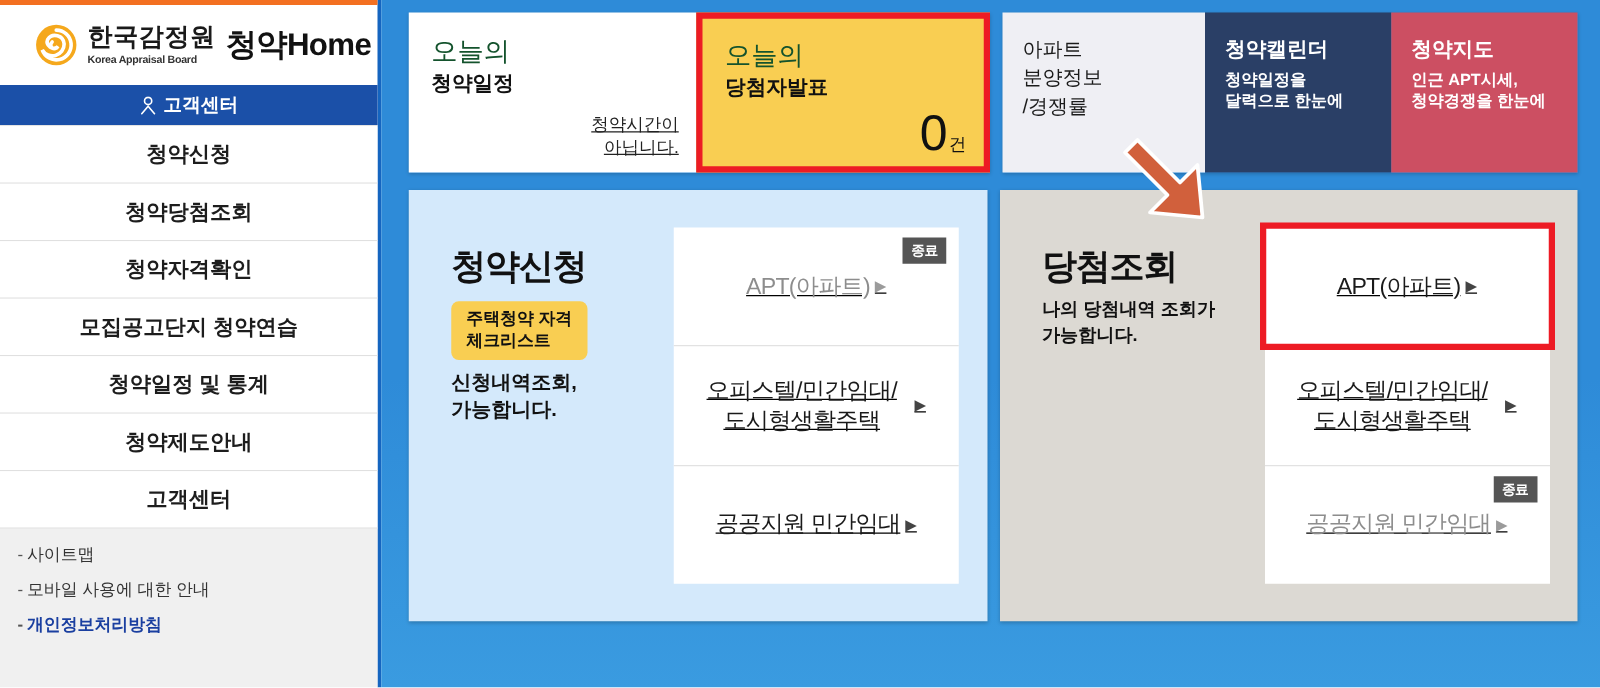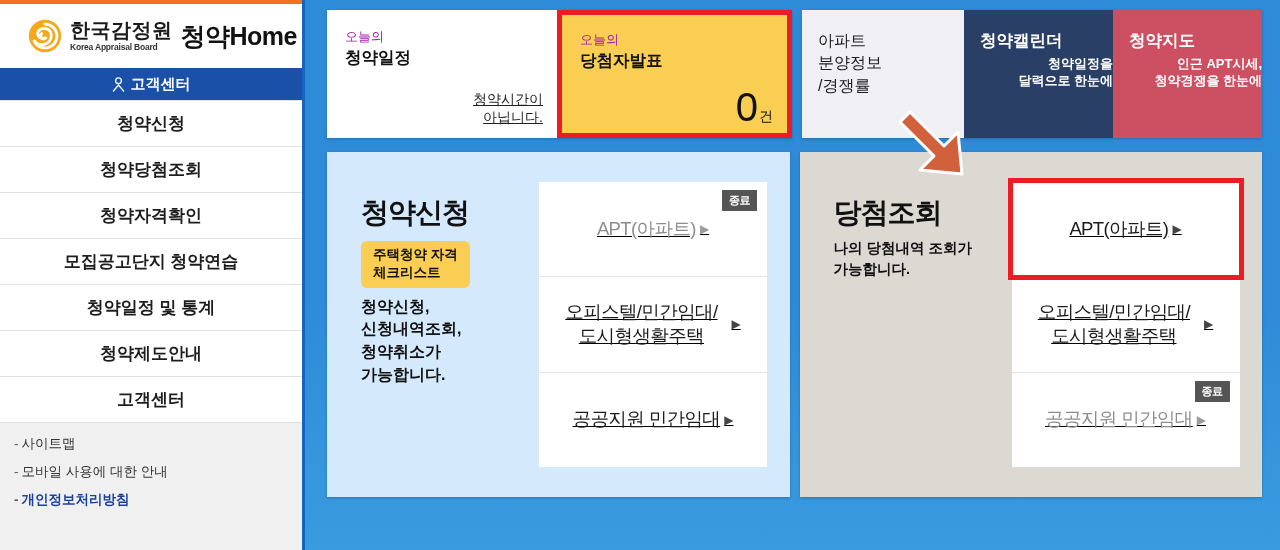--- a/index.html
+++ b/index.html
@@ -79,21 +79,21 @@
 
   
   .top-left-group {
     width: 465px; height: 128px; display: flex;
     box-shadow: 0 1px 3px rgba(0,0,0,.22);
   }
   .card-schedule {
     flex: 1; background: #fff; position: relative;
     padding: 18px 14px 0 18px;
   }
-  .card-line1 { font-size: 13px; color: #a21caf; line-height: 1.35; }
+  .card-line1 { font-size: 21px; color: #14532d; line-height: 1.35; }
   .card-line2 { font-size: 16.5px; color: #111; font-weight: 700; line-height: 1.35; }
   .schedule-note {
     position: absolute; right: 14px; bottom: 12px;
     text-align: right; font-size: 14px; color: #222;
     text-decoration: underline; line-height: 1.3; cursor: pointer;
   }
   .card-winner-wrap {
     width: 235px; position: relative;
   }
   .card-winner {
@@ -112,21 +112,21 @@
   .top-right-group {
     flex: 1; height: 128px; display: flex;
     box-shadow: 0 1px 3px rgba(0,0,0,.22);
   }
   .tile { padding: 20px 0 0 16px; }
   .tile-apt { flex: 0 0 162px; background: #EFEFF4; }
   .tile-apt .t1 { font-size: 16px; color: #1b1b1b; line-height: 1.4; }
   .tile-cal { flex: 1; background: #2A3F66; color: #fff; }
   .tile-map { flex: 1; background: #CC4F62; color: #fff; padding-left: 16px; }
   .tile-title { font-size: 16.5px; font-weight: 700; line-height: 1.25; margin-bottom: 4px; }
-  .tile-sub { font-size: 13px; line-height: 1.35; font-weight: 600; text-align: right; }
+  .tile-sub { font-size: 13px; line-height: 1.35; font-weight: 600; }
 
   
   .panel {
     flex: 1; position: relative; display: flex;
     box-shadow: 0 1px 3px rgba(0,0,0,.22);
   }
   .panel-apply { background: #D4E9FB; }
   .panel-result { background: #DCD9D3; }
 
   .panel-left {
@@ -288,23 +288,21 @@
     <div class="row-bottom">
 
       <div class="panel panel-apply">
         <div class="panel-left">
           <div class="panel-title">청약신청</div>
           <div class="yellow-badge">
             <div>주택청약 자격</div>
             <div>체크리스트</div>
           </div>
           <div class="panel-desc">
-            <div>청약신청,</div>
             <div>신청내역조회,</div>
-            <div>청약취소가</div>
             <div>가능합니다.</div>
           </div>
         </div>
 
         <div class="menu-card">
           <div class="menu-item">
             <span class="badge-jongryo">종료</span>
             <span class="menu-label dim">APT(아파트)</span>
             <span class="caret dim">▶</span>
           </div>

